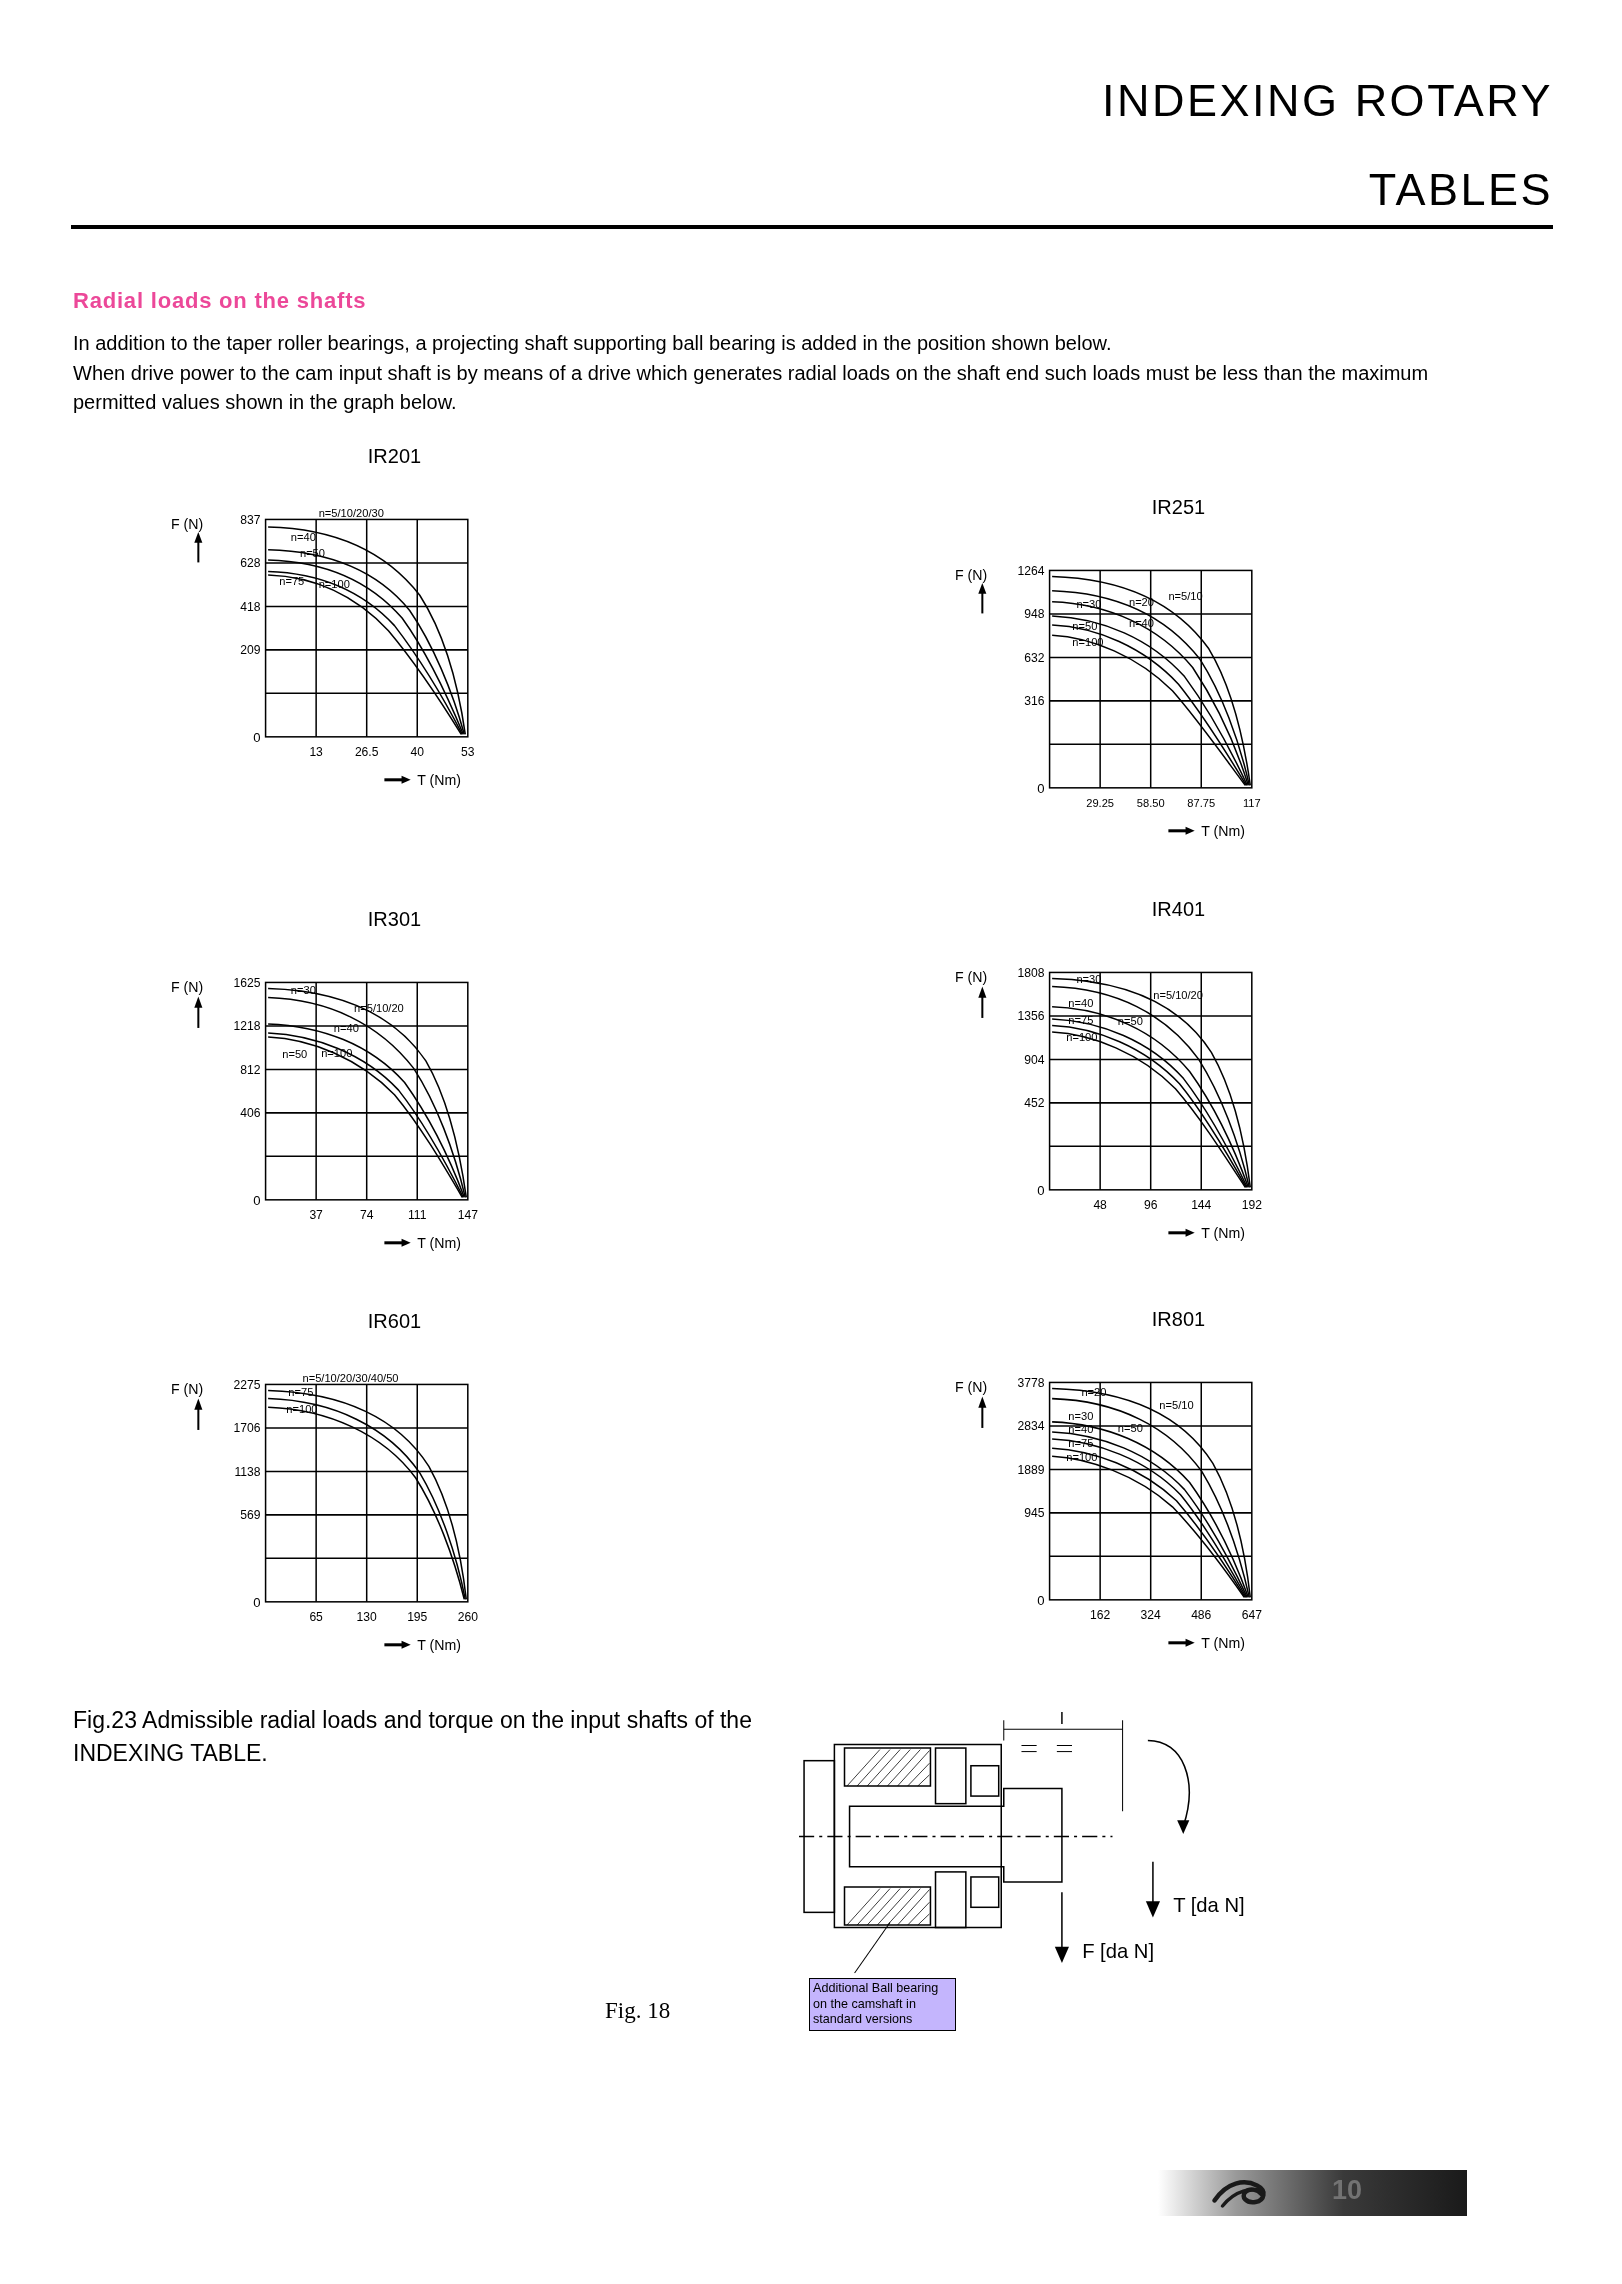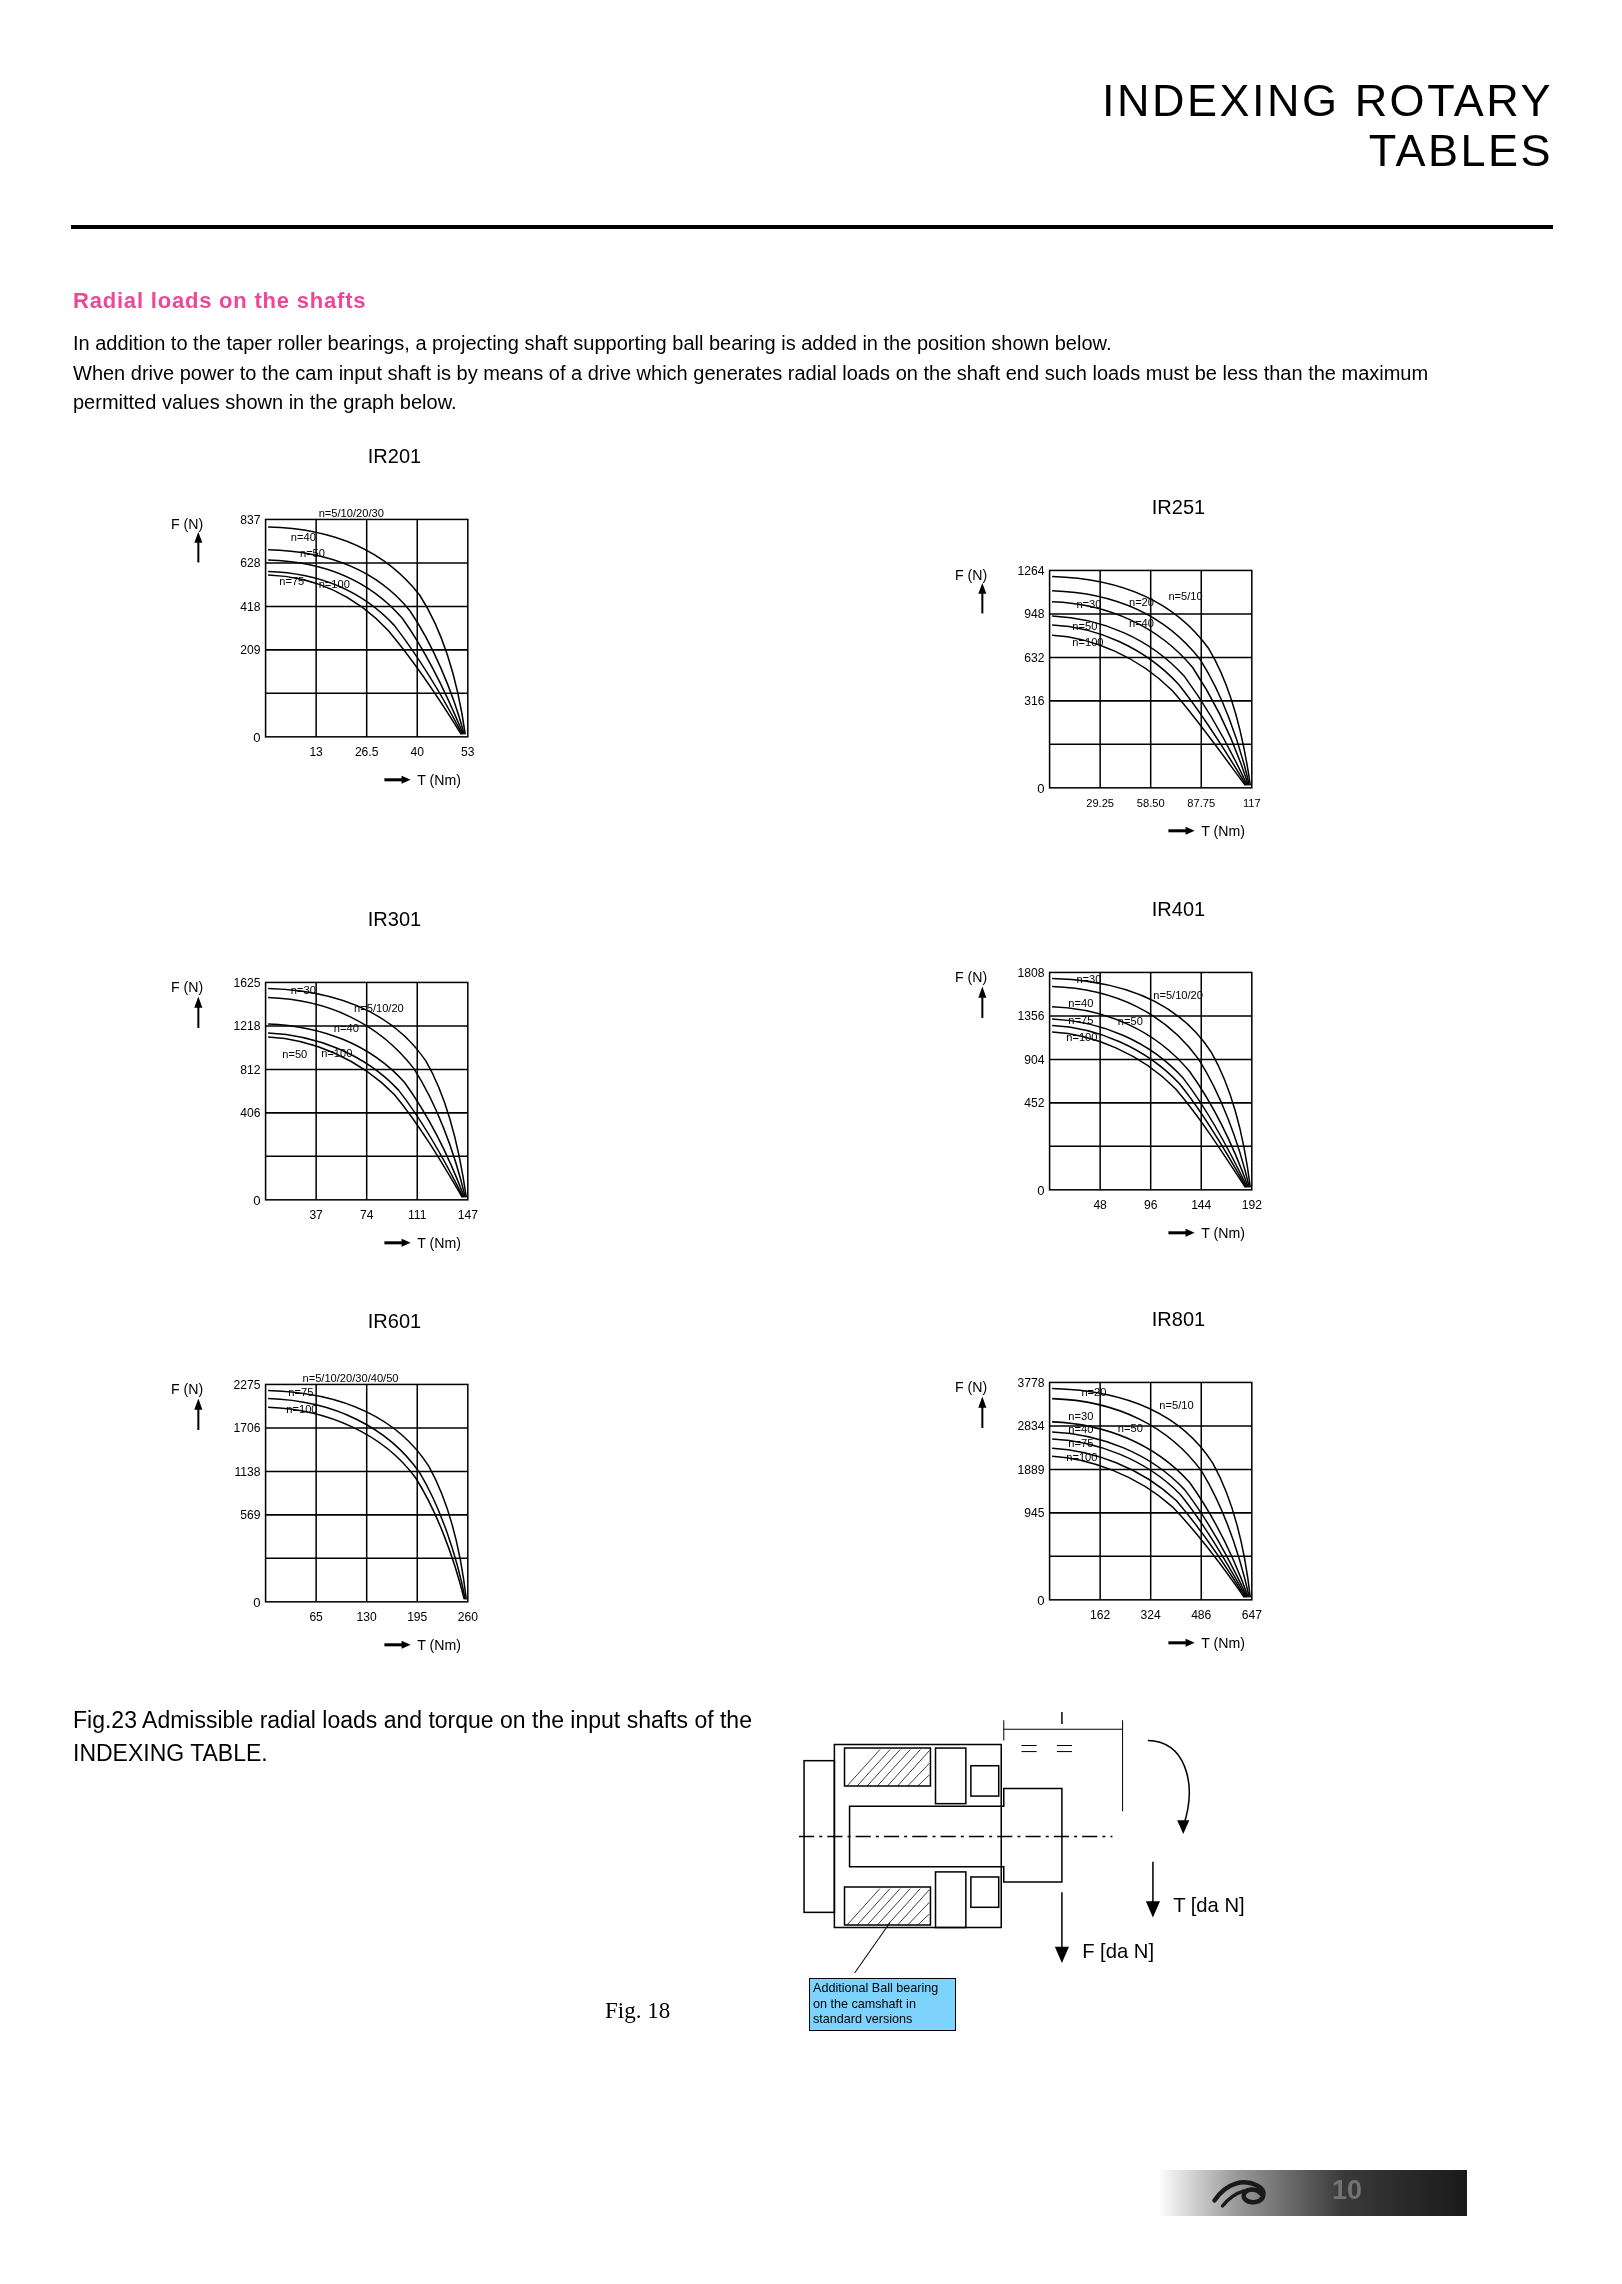--- a/index.html
+++ b/index.html
@@ -32,21 +32,21 @@
     right: 0;
     top: 0;
     text-align: right;
     font-size: 45px;
     letter-spacing: 2.5px;
     line-height: 1.12;
     font-family: "Liberation Sans", sans-serif;
     font-weight: 400;
   }
   .header-title .l1 { display:block; }
-  .header-title .l2 { display:block; }
+  .header-title .l2 { display:block;margin-top:39px; }
   .header-models {
     position: absolute;
     left: 0;
     top: 61px;
     font-size: 23px;
     letter-spacing: 1px;
     line-height: 1.45;
     font-weight: 400;
   }
   .header-rule {
@@ -116,21 +116,21 @@
   }
   .drawing-note {
     position: absolute;
     left: 809px;
     top: 1978px;
     width: 147px;
     font-size: 12.6px;
     line-height: 1.25;
     border: 1px solid #000;
     padding: 2px 3px;
-    background: #7dd3fc;
+    background: #c4b5fd;
   }
 
   
   .footer-bar {
     position: absolute;
     left: 1158px;
     top: 2170px;
     width: 309px;
     height: 46px;
     background: linear-gradient(90deg, #ffffff 0%, #9a9a9a 25%, #3a3a3a 60%, #1a1a1a 100%);

